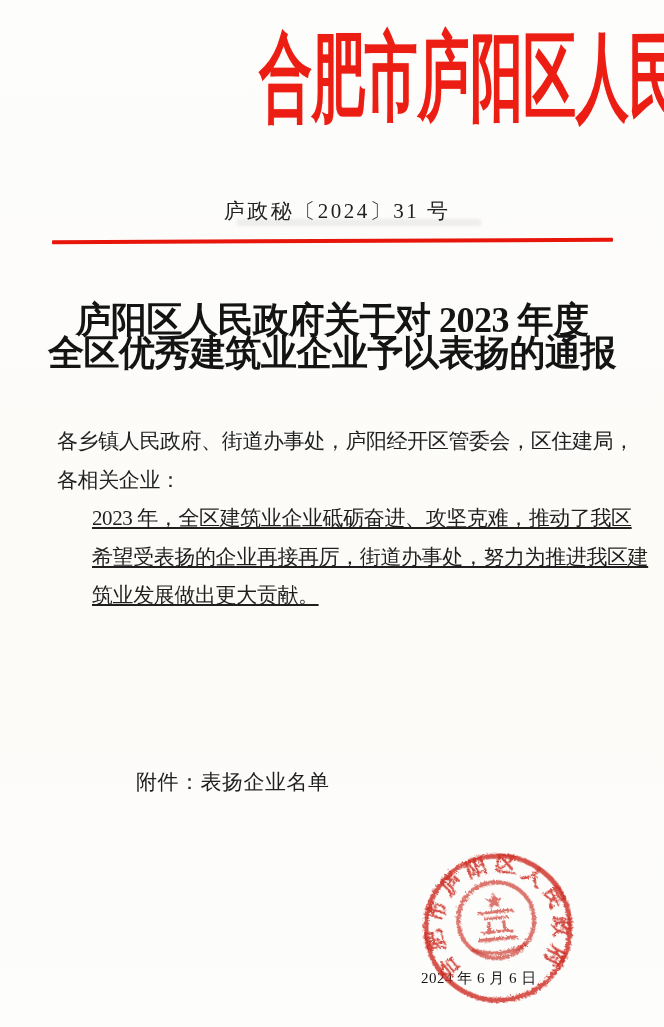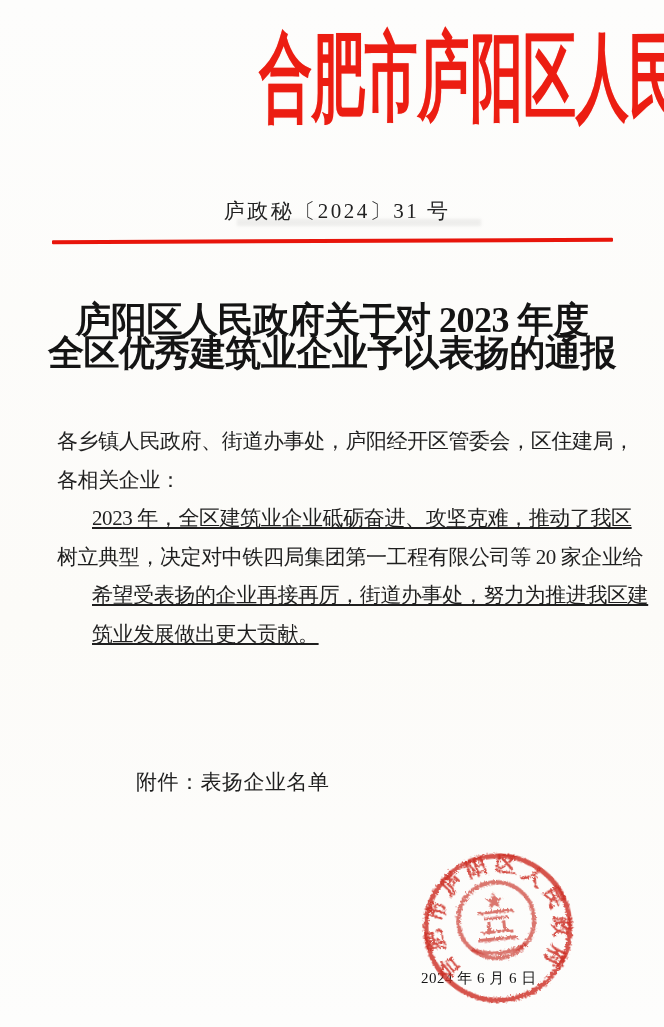--- a/index.html
+++ b/index.html
@@ -72,21 +72,20 @@
 
   <div class="title">
     <div>庐阳区人民政府关于对 2023 年度</div>
     <div>全区优秀建筑业企业予以表扬的通报</div>
   </div>
 
   <div class="body">
     <div>各乡镇人民政府、街道办事处，庐阳经开区管委会，区住建局，</div>
     <div>各相关企业：</div>
     <div class="ind">2023 年，全区建筑业企业砥砺奋进、攻坚克难，推动了我区</div>
-    <div>树立典型，决定对中铁四局集团第一工程有限公司等 20 家企业给</div>
     <div class="ind">希望受表扬的企业再接再厉，街道办事处，努力为推进我区建</div>
     <div class="ind">筑业发展做出更大贡献。</div>
   </div>
 
   <div class="attachment">附件：表扬企业名单</div>
 
   <div class="date">2024 年 6 月 6 日</div>
 
   <svg class="seal" viewBox="0 0 160 160">
     <defs>

